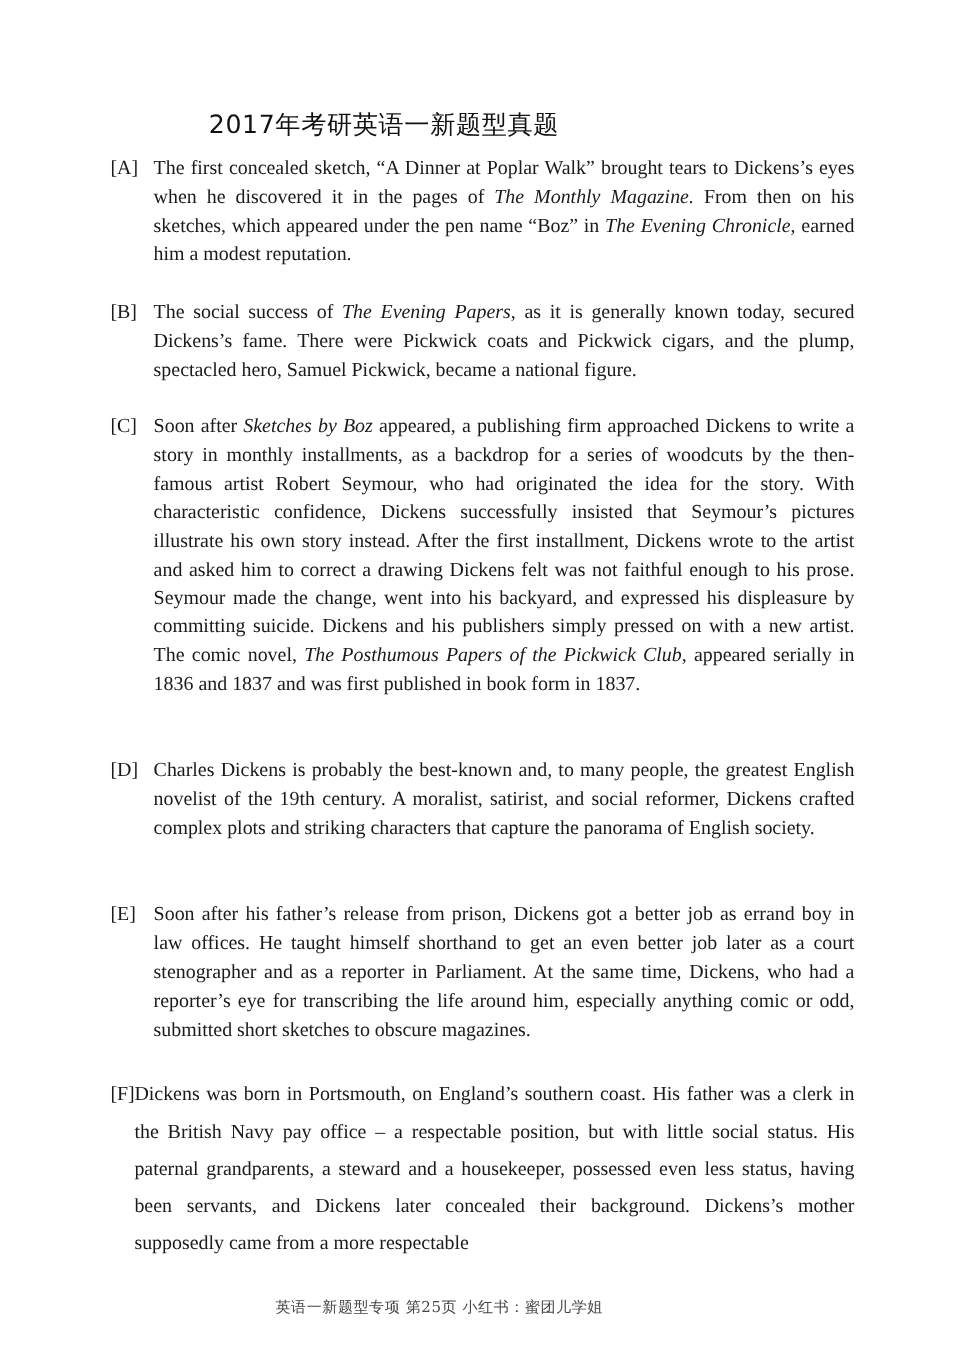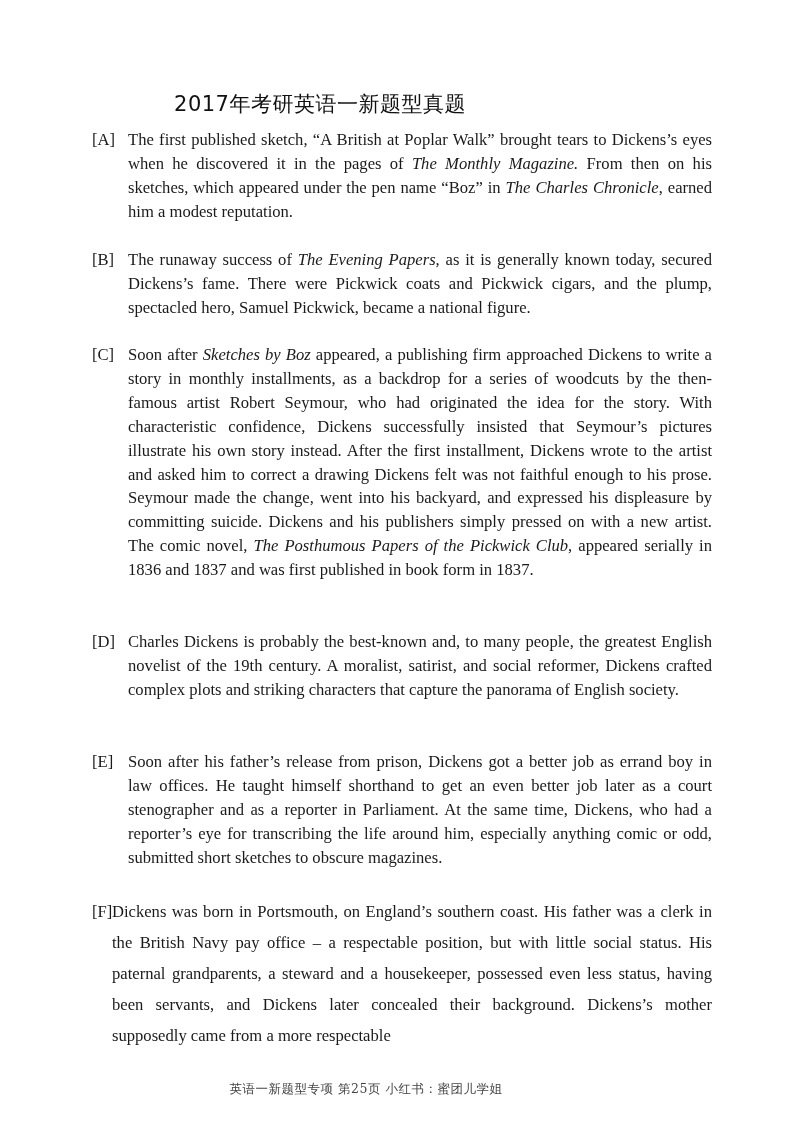--- a/index.html
+++ b/index.html
@@ -69,28 +69,28 @@
   </style>
 </head>
 <body>
 
 <div>
   <h1 class="page-title">2017年考研英语一新题型真题</h1>
 
   <div class="para" style="top:128px;">
     <span class="label">[A]</span>
     <div class="body">
-      <span>The first published sketch, “A British at Poplar Walk” brought tears to Dickens’s eyes when he discovered it in the pages of </span><em>The Monthly Magazine.</em><span> From then on his sketches, which appeared under the pen name “Boz” in </span><em>The Charles Chronicle</em><span>, earned him a modest reputation.</span>
+      <span>The first concealed sketch, “A Dinner at Poplar Walk” brought tears to Dickens’s eyes when he discovered it in the pages of </span><em>The Monthly Magazine.</em><span> From then on his sketches, which appeared under the pen name “Boz” in </span><em>The Evening Chronicle</em><span>, earned him a modest reputation.</span>
     </div>
   </div>
 
   <div class="para" style="top:248px;">
     <span class="label">[B]</span>
     <div class="body">
-      <span>The runaway success of </span><em>The Evening Papers</em><span>, as it is generally known today, secured Dickens’s fame. There were Pickwick coats and Pickwick cigars,  and the plump, spectacled hero, Samuel Pickwick, became a national figure.</span>
+      <span>The social success of </span><em>The Evening Papers</em><span>, as it is generally known today, secured Dickens’s fame. There were Pickwick coats and Pickwick cigars,  and the plump, spectacled hero, Samuel Pickwick, became a national figure.</span>
     </div>
   </div>
 
   <div class="para" style="top:343px;">
     <span class="label">[C]</span>
     <div class="body">
       <span>Soon after </span><em>Sketches by Boz</em><span> appeared, a publishing firm approached Dickens to write a story in monthly installments,  as a backdrop  for  a series  of woodcuts by the then-famous artist Robert Seymour, who had originated the idea for the story. With characteristic confidence, Dickens successfully insisted that Seymour’s pictures illustrate his own story instead. After the first installment, Dickens wrote to the artist and asked him to correct  a drawing  Dickens  felt was not faithful enough to his prose. Seymour made the change, went into his backyard, and expressed his displeasure by committing  suicide.  Dickens  and his publishers simply pressed on with a new artist. The comic novel, </span><em>The Posthumous Papers of the Pickwick Club</em><span>, appeared serially in 1836 and 1837 and was first published in book form in 1837.</span>
     </div>
   </div>
 

